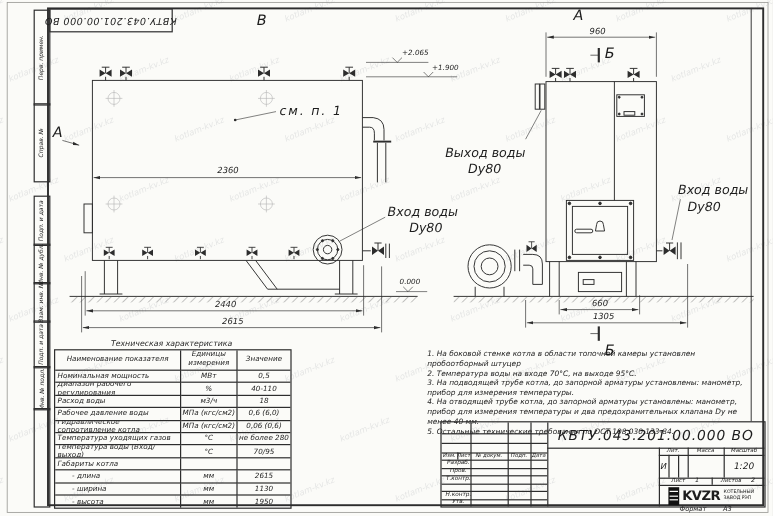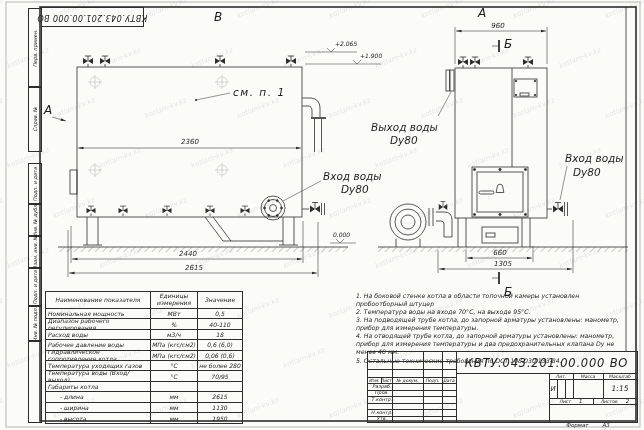--- a/index.html
+++ b/index.html
@@ -358,20 +358,21 @@
       <span>Взам. инв. №</span>
     </div>
   <div class="mf" style="top:267px;height:38px;">
       <span>Подп. и дата</span>
     </div>
   <div class="mf" style="top:305px;height:35px;">
       <span>Инв. № подл.</span>
     </div>
   <div class="mf" style="top:340px;height:81px;"></div>
 
+  <div class="tt-title">Техническая характеристика</div>
   <div class="tt-grid">
       <div class="tc th">Наименование показателя</div>
       <div class="tc th">Единицы измерения</div>
       <div class="tc th">Значение</div>
       <div class="tc">Номинальная мощность</div>
       <div class="tc">МВт</div>
       <div class="tc">0,5</div>
       <div class="tc">Диапазон рабочего регулирования</div>
       <div class="tc">%</div>
       <div class="tc">40-110</div>
@@ -452,31 +453,43 @@
     <div class="cell tb-signer" style="left:0;top:57px;width:24px;height:6.5px;">Н.контр.</div>
     <div class="cell tb-signer" style="left:0;top:63.5px;width:24px;height:6.5px;">Утв.</div>
 
     <div class="cell tb-doc" style="left:88px;top:0;width:181px;height:21px;">КВТУ.043.201.00.000  ВО</div>
 
 
     <div class="cell lab" style="left:181px;top:21px;width:24px;height:6px;">Лит.</div>
     <div class="cell lab" style="left:205px;top:21px;width:30px;height:6px;">Масса</div>
     <div class="cell lab" style="left:235px;top:21px;width:34px;height:6px;">Масштаб</div>
     <div class="cell" style="left:181px;top:27px;width:8px;height:19px;font-size:7px;">И</div>
-    <div class="cell" style="left:235px;top:27px;width:34px;height:19px;font-size:7.5px;">1:15</div>
+    <div class="cell" style="left:235px;top:27px;width:34px;height:19px;font-size:7.5px;">1:20</div>
 
     <div class="cell" style="left:181px;top:46px;width:44px;height:6px;gap:8px;">
       <span class="lab">Лист</span>
       <span style="font-size:5.5px;">1</span>
     </div>
     <div class="cell" style="left:225px;top:46px;width:44px;height:6px;gap:8px;">
       <span class="lab">Листов</span>
       <span style="font-size:5.5px;">2</span>
     </div>
 
+    <div class="cell" style="left:181px;top:52px;width:88px;height:18px;">
+      <span class="logo-box">
+          <i></i>
+          <i></i>
+          <i></i>
+        </span>
+      <span class="logo-kvzr">KVZR</span>
+      <span class="logo-lines">
+        <span>КОТЕЛЬНЫЙ</span>
+        <span>ЗАВОД РЭП</span>
+      </span>
+    </div>
   </div>
 
   <div class="fmt">
     <span>Формат</span>
     <span>А3</span>
   </div>
 
 </div>
 
 </body></html>

